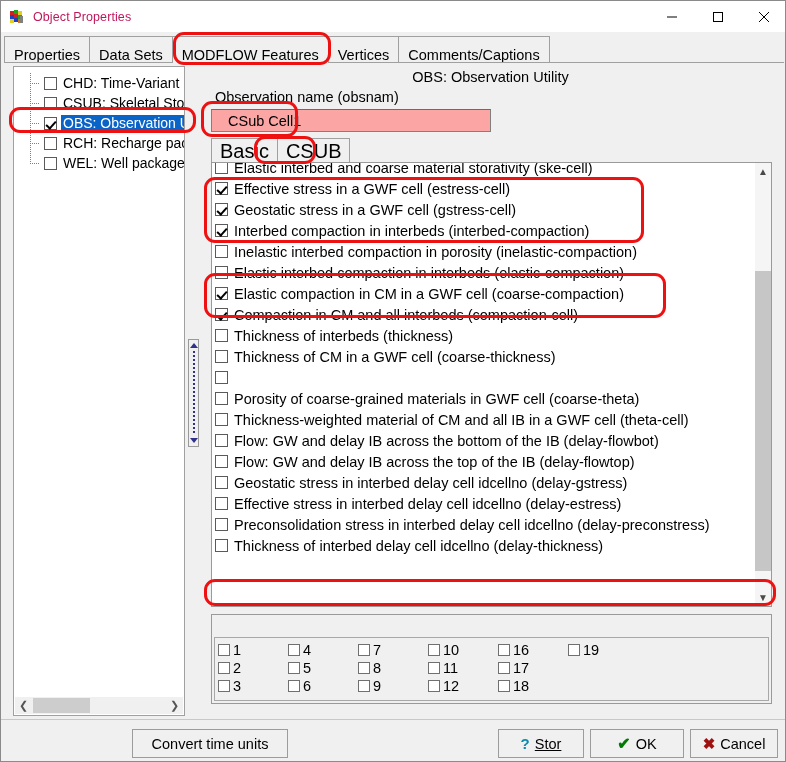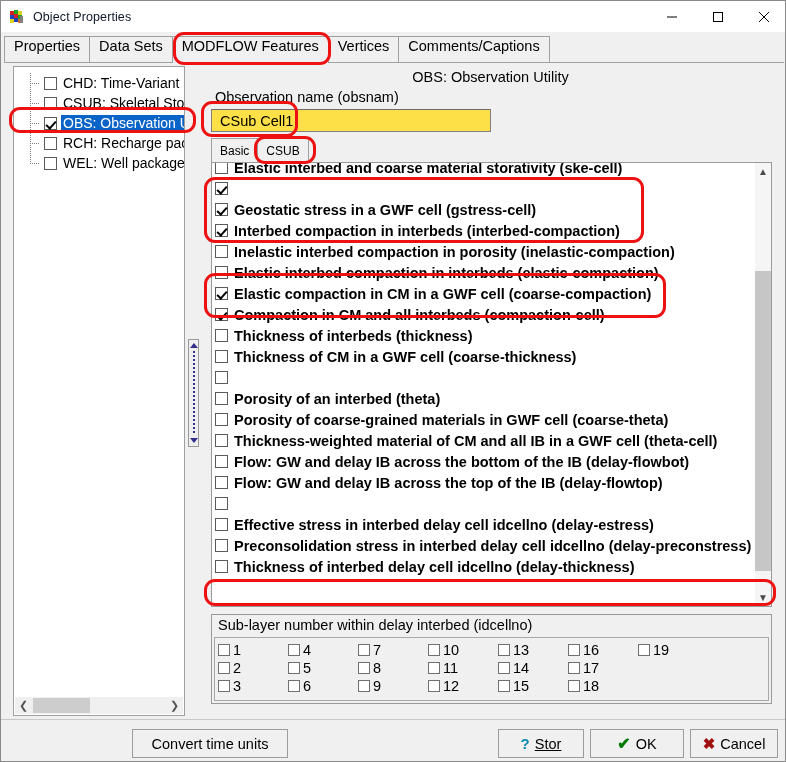--- a/index.html
+++ b/index.html
@@ -39,21 +39,21 @@
     position: relative;
     flex: 0 0 auto;
   }
   .app-icon i {
     position: absolute;
     width: 4px; height: 4px;
     display: block;
   }
   .title-text {
     font-size: 12.5px;
-    color: #0f172a;
+    color: #be185d;
     letter-spacing: 0.1px;
   }
   .wincontrols {
     position: absolute;
     right: 0; top: 0;
     height: 31px;
     display: flex;
   }
   .wbtn {
     width: 46px; height: 31px;
@@ -66,22 +66,22 @@
   
   .tabstrip {
     position: absolute;
     left: 3px; top: 33px;
     width: 780px; height: 29px;
     display: flex;
     align-items: flex-end;
   }
   .tab {
     height: 27px;
-    padding: 0 9px 8px 9px;
-    display: flex; align-items: center;
+    padding: 0 9px 0 9px;
+    display: flex; align-items: flex-end;
     background: #f0f0f0;
     border: 1px solid #a0a0a0;
     border-bottom: none;
     font-size: 14.5px;
     color: #000;
     box-sizing: border-box;
     margin-right: -1px;
     position: relative;
   }
   .tab.selected {
@@ -240,65 +240,64 @@
   }
   .obsnam-label {
     position: absolute;
     left: 16px; top: 26px;
     font-size: 14.5px;
   }
   .obsnam-input {
     position: absolute;
     left: 12px; top: 46px;
     width: 280px; height: 23px;
-    background: #fde047;
+    background: #fca5a5;
     border: 1px solid #808080;
     border-top-color: #6b6b6b;
     box-sizing: border-box;
     display: flex;
     align-items: center;
-    padding-left: 8px;
+    padding-left: 16px;
     font-size: 14.5px;
   }
 
   
   .innertabs {
     position: absolute;
     left: 12px; top: 76px;
     width: 560px; height: 24px;
     display: flex;
     align-items: flex-end;
   }
   .itab {
     height: 23px;
     padding: 12px 8px;
     display: flex; align-items: center;
     background: #f0f0f0;
     border: 1px solid #a0a0a0;
     border-bottom: none;
-    font-size: 12px;
+    font-size: 20px;
     box-sizing: border-box;
     margin-right: -1px;
   }
 
   
   .cklist {
     position: absolute;
     left: 12px; top: 99px;
     width: 561px; height: 445px;
     background: #ffffff;
     border: 1px solid #9a9a9a;
     box-sizing: border-box;
     overflow: hidden;
   }
   .cklist-inner {
     position: absolute;
     left: 0; top: -6px;
     width: 543px;
-    font-weight: bold;
   }
   .ckrow {
     height: 21px;
     display: flex;
     align-items: center;
     padding-left: 3px;
     white-space: nowrap;
     font-size: 14.5px;
   }
   .ckrow .lbl { padding: 0 2px; }
@@ -518,20 +517,21 @@
       </div>
 
       <div class="cklist">
         <div class="cklist-inner">
           <div class="ckrow">
               <span class="cb"></span>
               <span class="lbl">Elastic interbed and coarse material storativity (ske-cell)</span>
             </div>
           <div class="ckrow">
               <span class="cb checked"></span>
+              <span class="lbl">Effective stress in a GWF cell (estress-cell)</span>
             </div>
           <div class="ckrow">
               <span class="cb checked"></span>
               <span class="lbl">Geostatic stress in a GWF cell (gstress-cell)</span>
             </div>
           <div class="ckrow">
               <span class="cb checked"></span>
               <span class="lbl">Interbed compaction in interbeds (interbed-compaction)</span>
             </div>
           <div class="ckrow">
@@ -556,40 +556,37 @@
             </div>
           <div class="ckrow">
               <span class="cb"></span>
               <span class="lbl">Thickness of CM in a GWF cell (coarse-thickness)</span>
             </div>
           <div class="ckrow">
               <span class="cb"></span>
             </div>
           <div class="ckrow">
               <span class="cb"></span>
-              <span class="lbl">Porosity of an interbed (theta)</span>
-            </div>
-          <div class="ckrow">
-              <span class="cb"></span>
               <span class="lbl">Porosity of coarse-grained materials in  GWF cell (coarse-theta)</span>
             </div>
           <div class="ckrow">
               <span class="cb"></span>
               <span class="lbl">Thickness-weighted material of CM and all IB in a GWF cell (theta-cell)</span>
             </div>
           <div class="ckrow">
               <span class="cb"></span>
               <span class="lbl">Flow: GW and delay IB across the bottom of the IB (delay-flowbot)</span>
             </div>
           <div class="ckrow">
               <span class="cb"></span>
               <span class="lbl">Flow: GW and delay IB across the top of the IB (delay-flowtop)</span>
             </div>
           <div class="ckrow">
               <span class="cb"></span>
+              <span class="lbl">Geostatic stress in interbed delay cell idcellno (delay-gstress)</span>
             </div>
           <div class="ckrow">
               <span class="cb"></span>
               <span class="lbl">Effective stress in interbed delay cell idcellno (delay-estress)</span>
             </div>
           <div class="ckrow">
               <span class="cb"></span>
               <span class="lbl">Preconsolidation stress in interbed delay cell idcellno (delay-preconstress)</span>
             </div>
           <div class="ckrow">
@@ -599,21 +596,20 @@
 
         </div>
         <div class="vscroll">
           <div class="arrow up">▲</div>
           <div class="vthumb"></div>
           <div class="arrow dn">▼</div>
         </div>
       </div>
 
       <div class="groupbox">
-        <div class="gtitle">Sub-layer number within delay interbed (idcellno)</div>
         <div class="gbody">
           <div class="gcolumns">
             <div class="gcol">
               <div class="gitem">
                   <span class="cb sm"></span>
                   <span>1</span>
                 </div>
               <div class="gitem">
                   <span class="cb sm"></span>
                   <span>2</span>
@@ -656,34 +652,20 @@
                   <span class="cb sm"></span>
                   <span>10</span>
                 </div>
               <div class="gitem">
                   <span class="cb sm"></span>
                   <span>11</span>
                 </div>
               <div class="gitem">
                   <span class="cb sm"></span>
                   <span>12</span>
-                </div>
-            </div>
-            <div class="gcol">
-              <div class="gitem">
-                  <span class="cb sm"></span>
-                  <span>13</span>
-                </div>
-              <div class="gitem">
-                  <span class="cb sm"></span>
-                  <span>14</span>
-                </div>
-              <div class="gitem">
-                  <span class="cb sm"></span>
-                  <span>15</span>
                 </div>
             </div>
             <div class="gcol">
               <div class="gitem">
                   <span class="cb sm"></span>
                   <span>16</span>
                 </div>
               <div class="gitem">
                   <span class="cb sm"></span>
                   <span>17</span>

